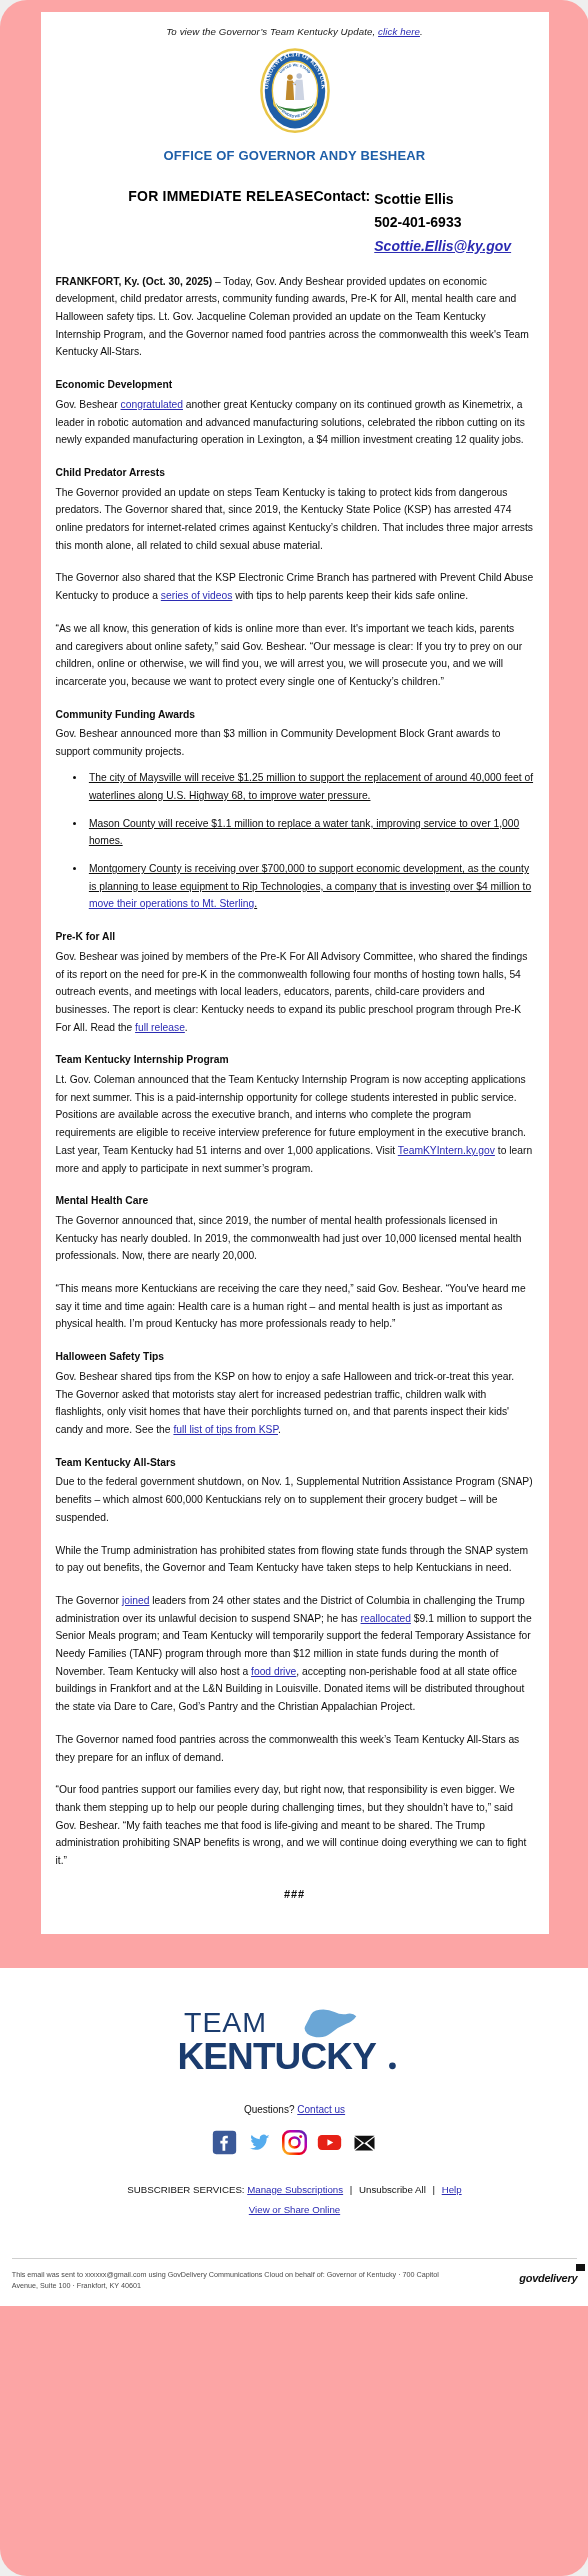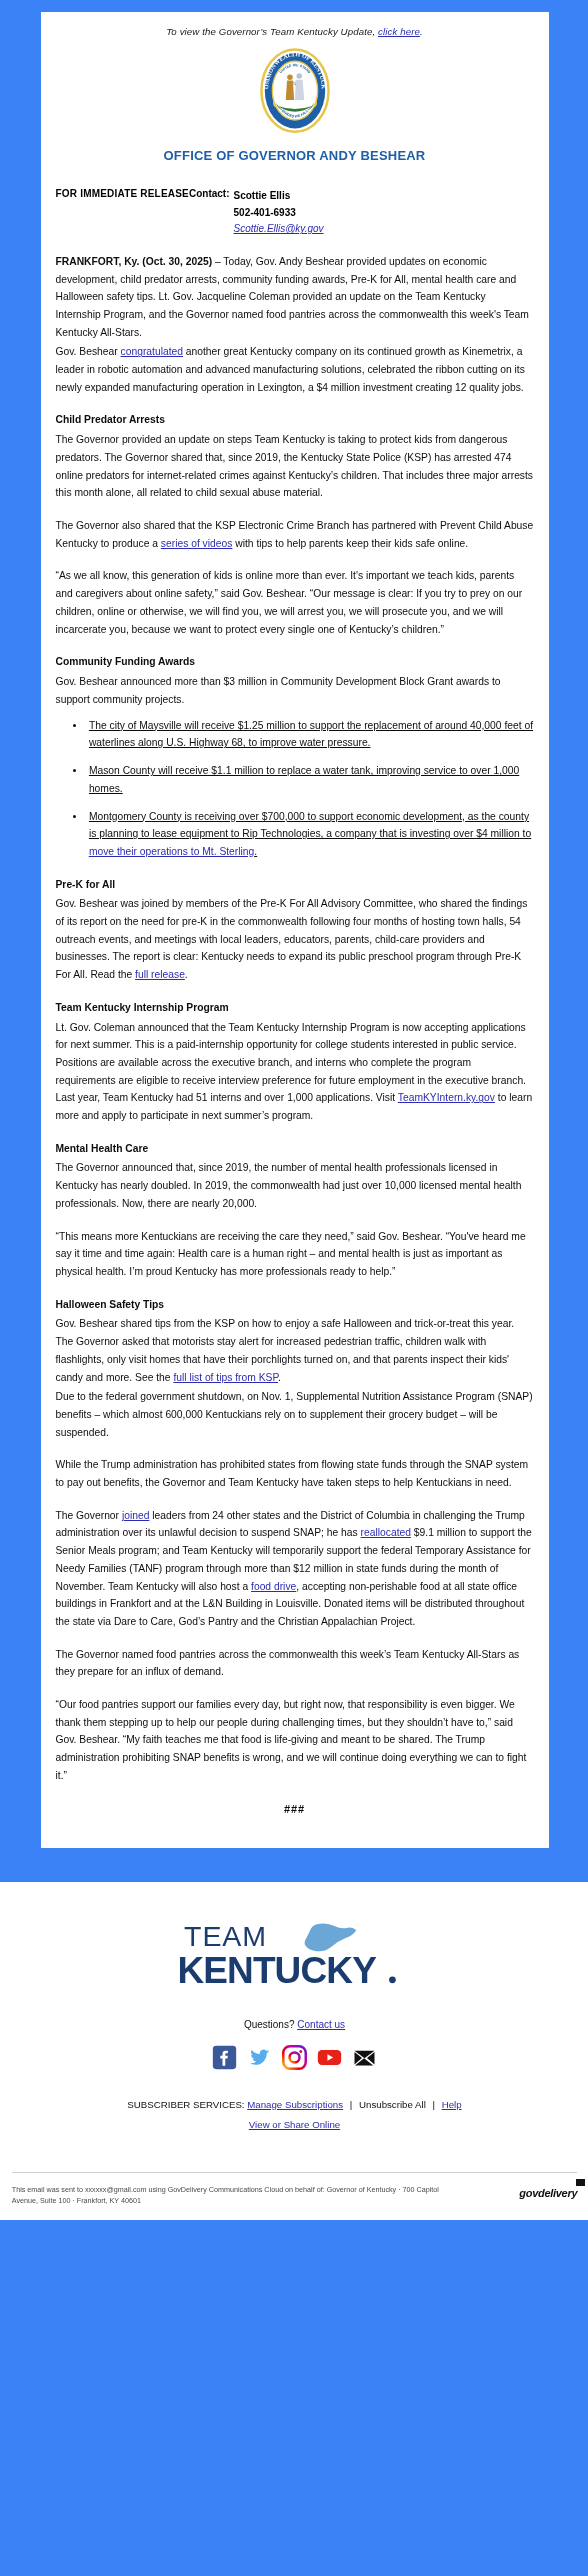--- a/index.html
+++ b/index.html
@@ -5,23 +5,24 @@
   html, body {
     margin: 0;
     padding: 0;
     background: #efefef;
     font-family: "Liberation Sans", sans-serif;
   }
   #page {
     width: 589px;
     min-height: 2576px;
     margin: 0 auto;
-    background: #3b82f6;
+    background: #fca5a5;
     position: relative;
     overflow: hidden;
+    border-radius: 27px;
   }
   
   .email-card {
     width: 508px;
     margin: 11.8px auto 0 auto;
     background: #ffffff;
     padding: 0 0 30px 0;
     box-sizing: border-box;
   }
   .view-online {
@@ -56,38 +57,38 @@
     color: #1f5fa8;
     font-weight: bold;
     font-size: 13px;
     letter-spacing: 0.2px;
     padding: 2.5px 0 0 0;
     font-family: "Liberation Sans", sans-serif;
   }
   
   .rel-row {
     display: flex;
-    justify-content: flex-start;
+    justify-content: flex-end;
     align-items: flex-start;
     padding: 25px 8.4px 0 15px;
-    font-size: 10px;
+    font-size: 14px;
     font-weight: bold;
     color: #000;
   }
   .rel-left { white-space: nowrap; letter-spacing:0.2px;}
   .rel-right {
     display: flex;
     gap: 4px;
     padding-right: 29px;
   }
   .contact-lab { white-space: nowrap; }
   .contact-vals { line-height: 1.65; white-space: nowrap; }
   .contact-vals .mail {
     font-style: italic;
-    font-weight: normal;
+    font-weight: bold;
     color: #2b2bb3;
     text-decoration: underline;
   }
   
   h1.headline {
     text-align: center;
     font-size: 14.3px;
     font-weight: bold;
     margin: 29px 0 0 0;
     color: #000;
@@ -245,20 +246,21 @@
           <div><a href="#" class="mail">Scottie.Ellis@ky.gov</a></div>
         </div>
       </div>
     </div>
 
 
     <div class="body-copy">
 
       <p><b>FRANKFORT, Ky. (Oct. 30, 2025)</b><span> – Today, Gov. Andy Beshear provided updates on economic development, child predator arrests, community funding awards, Pre-K for All, mental health care and Halloween safety tips. Lt. Gov. Jacqueline Coleman provided an update on the Team Kentucky Internship Program, and the Governor named food pantries across the commonwealth this week's Team Kentucky All-Stars.</span></p>
 
+      <p class="sec-h">Economic Development</p>
       <p class="tight"><span>Gov. Beshear </span><a href="#" class="lnk">congratulated</a><span> another great Kentucky company on its continued growth as Kinemetrix, a leader in robotic automation and advanced manufacturing solutions, celebrated the ribbon cutting on its newly expanded manufacturing operation in Lexington, a $4 million investment creating 12 quality jobs.</span></p>
 
       <p class="sec-h">Child Predator Arrests</p>
       <p class="tight">The Governor provided an update on steps Team Kentucky is taking to protect kids from dangerous predators. The Governor shared that, since 2019, the Kentucky State Police (KSP) has arrested 474 online predators for internet-related crimes against Kentucky’s children. That includes three major arrests this month alone, all related to child sexual abuse material.</p>
       <p><span>The Governor also shared that the KSP Electronic Crime Branch has partnered with Prevent Child Abuse Kentucky to produce a </span><a href="#" class="lnk">series of videos</a><span> with tips to help parents keep their kids safe online.</span></p>
       <p>“As we all know, this generation of kids is online more than ever. It's important we teach kids, parents and caregivers about online safety,” said Gov. Beshear. “Our message is clear: If you try to prey on our children, online or otherwise, we will find you, we will arrest you, we will prosecute you, and we will incarcerate you, because we want to protect every single one of Kentucky’s children.”</p>
 
       <p class="sec-h">Community Funding Awards</p>
       <p class="tight">Gov. Beshear announced more than $3 million in Community Development Block Grant awards to support community projects.</p>
       <ul class="awards">
@@ -273,20 +275,21 @@
       <p class="sec-h">Team Kentucky Internship Program</p>
       <p class="tight"><span>Lt. Gov. Coleman announced that the Team Kentucky Internship Program is now accepting applications for next summer. This is a paid-internship opportunity for college students interested in public service. Positions are available across the executive branch, and interns who complete the program requirements are eligible to receive interview preference for future employment in the executive branch. Last year, Team Kentucky had 51 interns and over 1,000 applications. Visit </span><a href="#" class="lnk">TeamKYIntern.ky.gov</a><span> to learn more and apply to participate in next summer’s program.</span></p>
 
       <p class="sec-h">Mental Health Care</p>
       <p class="tight">The Governor announced that, since 2019, the number of mental health professionals licensed in Kentucky has nearly doubled. In 2019, the commonwealth had just over 10,000 licensed mental health professionals. Now, there are nearly 20,000.</p>
       <p>“This means more Kentuckians are receiving the care they need,” said Gov. Beshear. “You've heard me say it time and time again: Health care is a human right – and mental health is just as important as physical health. I’m proud Kentucky has more professionals ready to help.”</p>
 
       <p class="sec-h">Halloween Safety Tips</p>
       <p class="tight"><span>Gov. Beshear shared tips from the KSP on how to enjoy a safe Halloween and trick-or-treat this year. The Governor asked that motorists stay alert for increased pedestrian traffic, children walk with flashlights, only visit homes that have their porchlights turned on, and that parents inspect their kids' candy and more. See the </span><a href="#" class="lnk">full list of tips from KSP</a><span>.</span></p>
 
+      <p class="sec-h">Team Kentucky All-Stars</p>
       <p class="tight">Due to the federal government shutdown, on Nov. 1, Supplemental Nutrition Assistance Program (SNAP) benefits – which almost 600,000 Kentuckians rely on to supplement their grocery budget – will be suspended.</p>
       <p>While the Trump administration has prohibited states from flowing state funds through the SNAP system to pay out benefits, the Governor and Team Kentucky have taken steps to help Kentuckians in need.</p>
       <p><span>The Governor </span><a href="#" class="lnk">joined</a><span> leaders from 24 other states and the District of Columbia in challenging the Trump administration over its unlawful decision to suspend SNAP; he has </span><a href="#" class="lnk">reallocated</a><span> $9.1 million to support the Senior Meals program; and Team Kentucky will temporarily support the federal Temporary Assistance for Needy Families (TANF) program through more than $12 million in state funds during the month of November. Team Kentucky will also host a </span><a href="#" class="lnk">food drive</a><span>, accepting non-perishable food at all state office buildings in Frankfort and at the L&amp;N Building in Louisville. Donated items will be distributed throughout the state via Dare to Care, God’s Pantry and the Christian Appalachian Project.</span></p>
       <p>The Governor named food pantries across the commonwealth this week’s Team Kentucky All-Stars as they prepare for an influx of demand.</p>
       <p>“Our food pantries support our families every day, but right now, that responsibility is even bigger. We thank them stepping up to help our people during challenging times, but they shouldn’t have to,” said Gov. Beshear. “My faith teaches me that food is life-giving and meant to be shared. The Trump administration prohibiting SNAP benefits is wrong, and we will continue doing everything we can to fight it.”</p>
 
       <p class="endmark">###</p>
     </div>
   </div>
 

